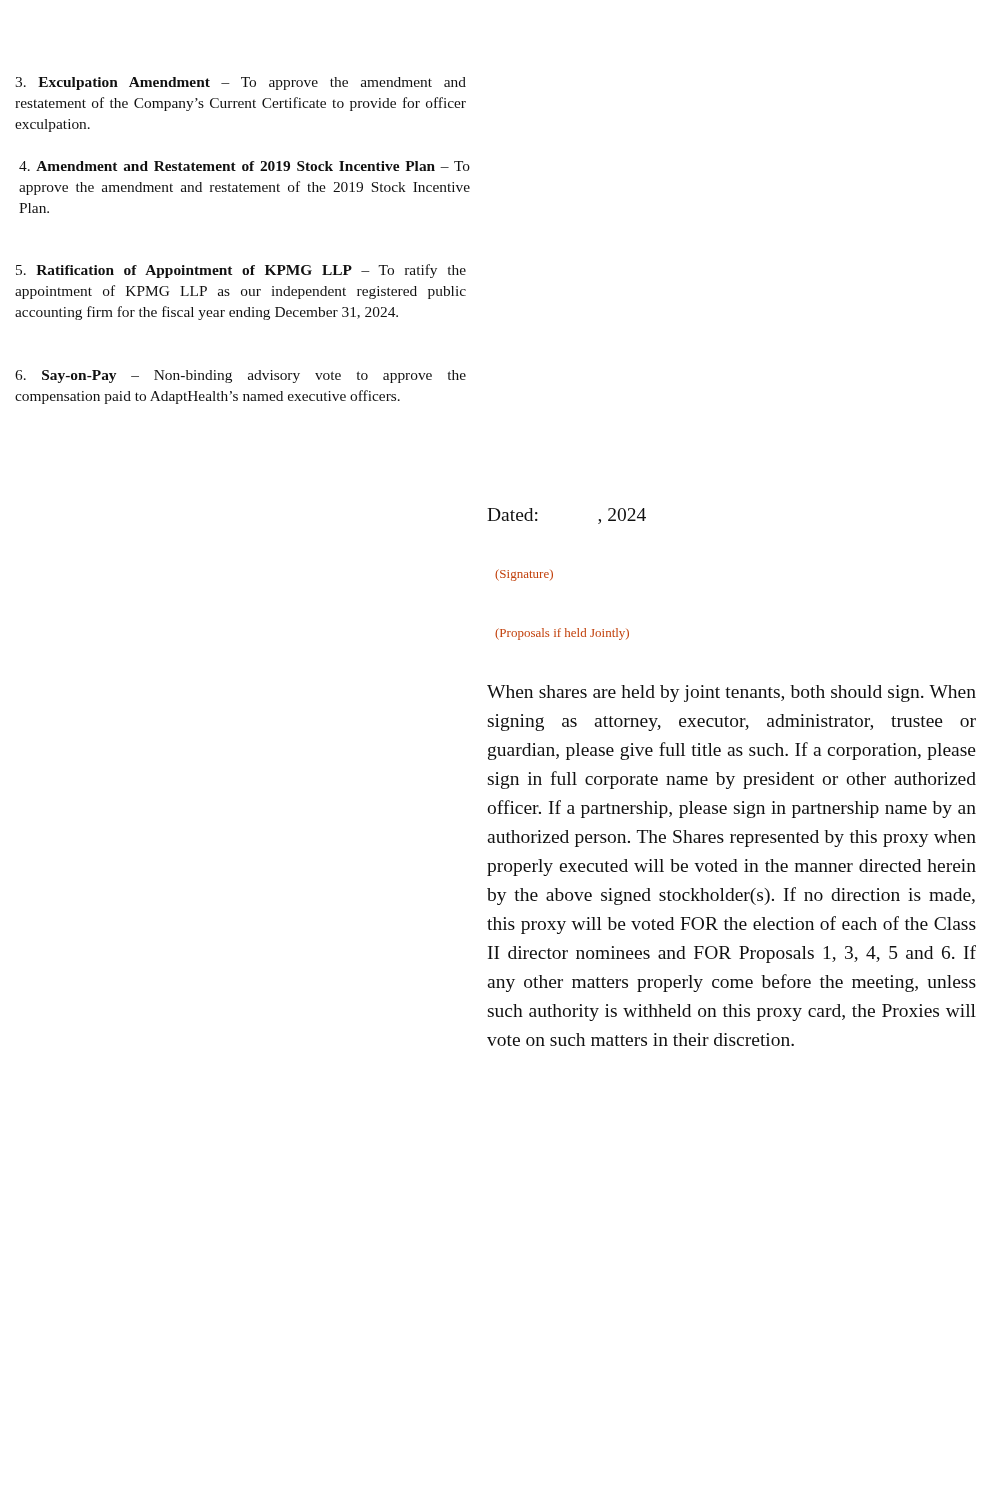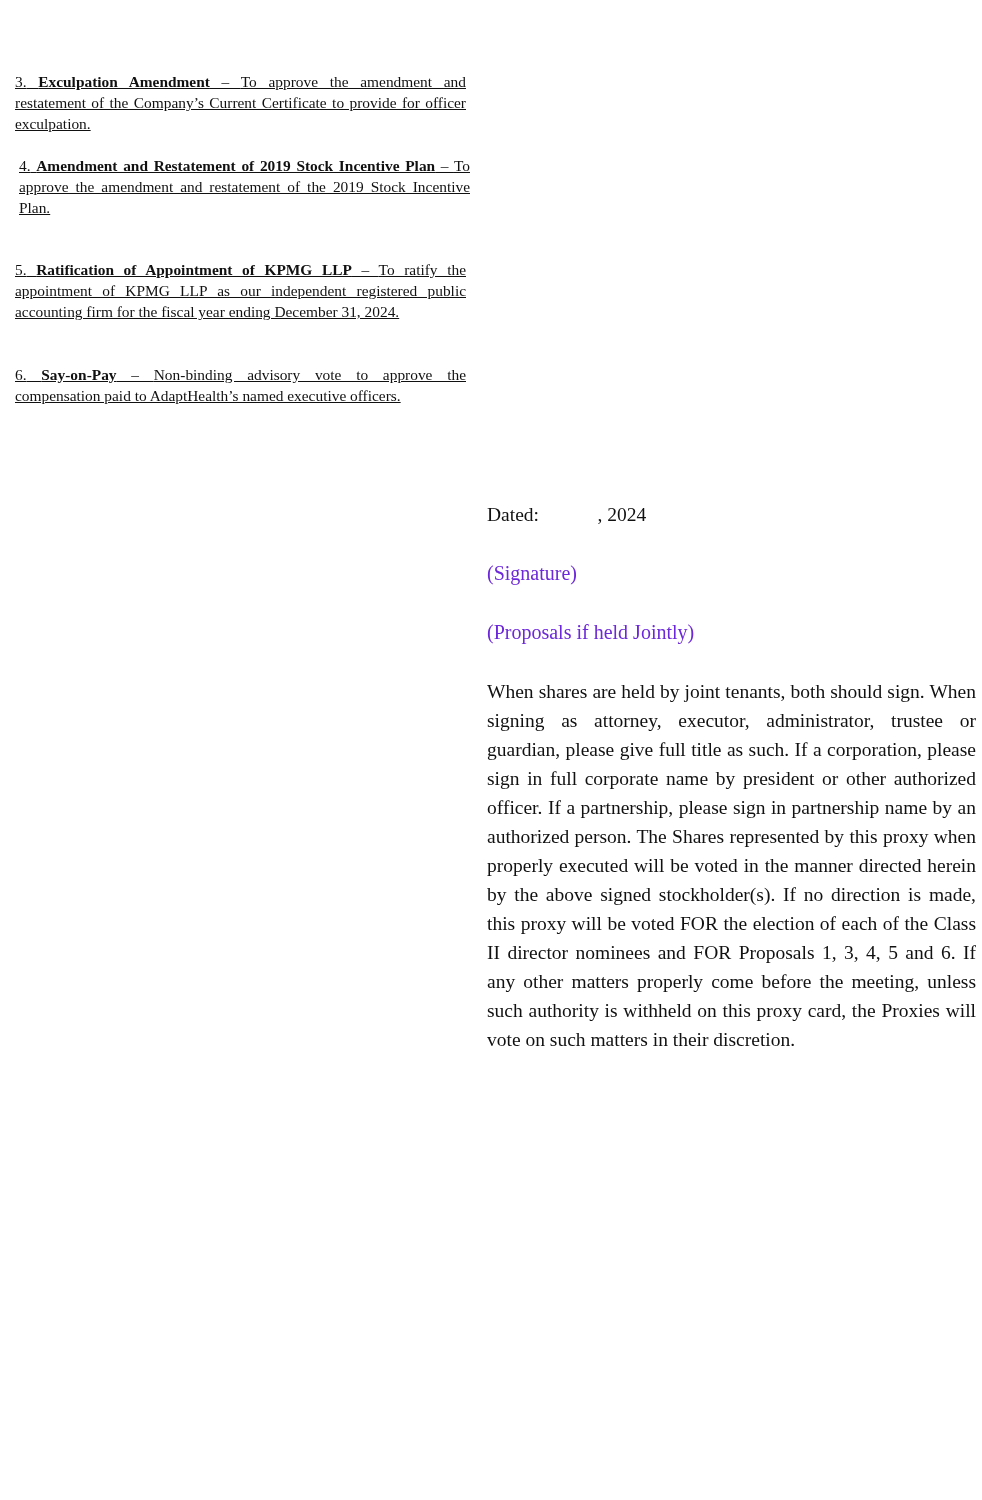--- a/index.html
+++ b/index.html
@@ -20,21 +20,20 @@
   .proposals {
     position: absolute;
     left: 0;
     top: 0;
     width: 982px;
   }
   .proposal-row {
     position: relative;
     display: flex;
     align-items: center;
-    text-decoration: underline;
   }
   .proposal-text {
     width: 451px;
     margin-left: 15px;
     font-size: 15.4px;
     line-height: 21.2px;
     text-align: justify;
     text-justify: inter-word;
     color: #111111;
   }
@@ -55,24 +54,25 @@
     width: 489px;
   }
   .dated-line {
     font-size: 19.5px;
     line-height: 29px;
     color: #111111;
     white-space: pre;
     margin-bottom: 30px;
   }
   .sig-line {
-    font-size: 20px;
+    font-size: 13px;
     line-height: 29px;
-    color: #6d28d9;
+    color: #c2410c;
     margin-bottom: 30px;
+    margin-left: 8px;
   }
   .instructions {
     font-size: 19.5px;
     line-height: 29px;
     text-align: justify;
     text-justify: inter-word;
     color: #111111;
     margin-top: 29px;
   }
 </style>

